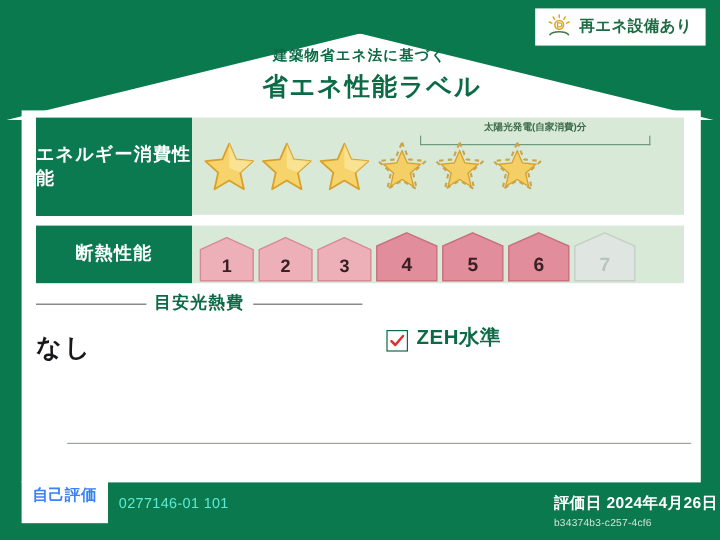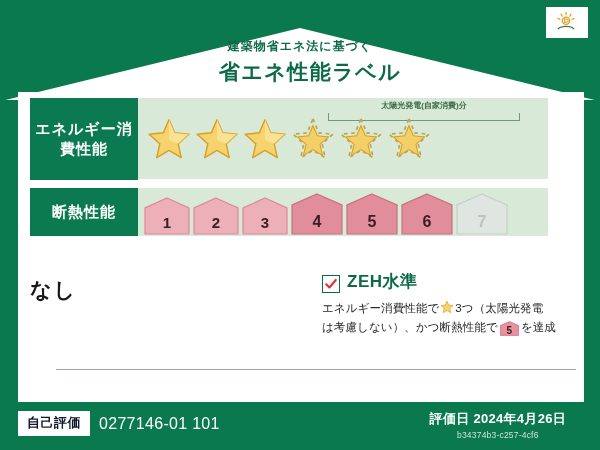--- a/index.html
+++ b/index.html
@@ -45,23 +45,23 @@
   
   .panel{
     position:absolute;left:18px;top:92px;width:566px;height:310px;background:#ffffff;
   }
 
   
   .row{position:absolute;left:12px;display:flex;align-items:stretch;}
   .row-energy{top:6px;}
   .row-insul{top:96px;}
   .rowlabel{
-    width:108px;background:#0c7a50;color:#fff;
+    width:130px;background:#0c7a50;color:#fff;
     display:flex;align-items:center;justify-content:center;
-    font-size:15px;font-weight:bold;line-height:1.35;text-align:center;letter-spacing:1px;
+    font-size:15px;font-weight:bold;line-height:1.35;letter-spacing:1px;
   }
   .row-energy .rowlabel{height:82px;}
   .row-insul .rowlabel{height:48px;}
   .rowbody{
     width:410px;background:#d8e9d8;position:relative;
   }
   .row-energy .rowbody{height:81px;}
   .row-insul .rowbody{height:48px;}
 
   
@@ -123,25 +123,25 @@
   .minichip{
     position:relative;display:inline-block;width:19px;height:15px;
     vertical-align:-3px;margin:0 2px;text-align:center;
   }
   .minichip .hs{position:absolute;left:0;top:0;width:100%;height:100%;}
   .minichip b{position:relative;z-index:2;font-size:10px;color:#3a2024;line-height:15px;}
 
   
   .ft-left{position:absolute;left:18px;bottom:14px;display:flex;align-items:center;gap:9px;}
   .ft-badge{
-    background:#ffffff;color:#0f172a;font-size:13px;font-weight:bold;
-    padding:3px 9px 4px 9px;letter-spacing:.5px;
-  }
-  .ft-id{color:#ffffff;font-size:16px;letter-spacing:.3px;}
-  .ft-right{position:absolute;right:34px;bottom:10px;text-align:center;}
+    background:#ffffff;color:#3b82f6;font-size:13px;font-weight:bold;
+    padding:3px 9px 14px 9px;letter-spacing:.5px;
+  }
+  .ft-id{color:#5eead4;font-size:12px;letter-spacing:.3px;}
+  .ft-right{position:absolute;right:2px;bottom:10px;text-align:left;}
   .ft-date{color:#ffffff;font-size:13px;font-weight:bold;letter-spacing:.3px;}
   .ft-hash{color:#cfe3d6;font-size:8.5px;margin-top:2px;letter-spacing:.2px;}
 </style>
 </head>
 <body>
 
 <div class="label">
 
   <div class="hdr-white-roof">
     <div class="roof-shape"></div>
@@ -155,20 +155,21 @@
         <line x1="6.5" y1="3.4" x2="7.8" y2="5.6"></line>
         <line x1="17.5" y1="3.4" x2="16.2" y2="5.6"></line>
         <line x1="3" y1="8" x2="5.3" y2="9.1"></line>
         <line x1="21" y1="8" x2="18.7" y2="9.1"></line>
       </g>
       <circle cx="12" cy="10.6" r="4" fill="none" stroke="#d9a41f" stroke-width="1.4"></circle>
       <path d="M10.5 8.8h2.1a1.8 1.8 0 0 1 0 3.6h-2.1z" fill="none" stroke="#d9a41f" stroke-width="1.1"></path>
       <line x1="10.5" y1="8.8" x2="10.5" y2="12.4" stroke="#d9a41f" stroke-width="1.1" stroke-linecap="round"></line>
       <path d="M3.5 19.5c3-3.6 14-3.6 17 0" fill="none" stroke="#3f7a52" stroke-width="1.4" stroke-linecap="round"></path>
     </svg>
+    <span class="sl">再エネ設備あり</span>
   </div>
 
   <div class="ttl-wrap">
     <div class="ttl-sub">建築物省エネ法に基づく</div>
     <div class="ttl-main">省エネ性能ラベル</div>
   </div>
 
   <div class="panel">
 
     <div class="row row-energy">
@@ -254,39 +255,37 @@
           <div class="chip big off">
             <svg class="hs" viewBox="0 0 52 42" preserveAspectRatio="none">
                 <path d="M26 1 L51 12 L51 41 L1 41 L1 12 Z" fill="#dfe5e0" stroke="#c6cfc8" stroke-width="1.2"></path>
               </svg>
             <span>7</span>
           </div>
         </div>
       </div>
     </div>
 
+    <div class="sec-title">
+      <div class="ln"></div>
+      <div class="tx">目安光熱費</div>
+      <div class="ln"></div>
+    </div>
     <div class="cost-val">なし</div>
     <div class="hrule"></div>
 
     <div class="zeh">
       <div class="zeh-head">
         <div class="chkbox">
           <svg viewBox="0 0 16 16">
             <path d="M2.5 8.4 L6.2 12 L13.5 3.4" fill="none" stroke="#e03030" stroke-width="2.4" stroke-linecap="round" stroke-linejoin="round"></path>
           </svg>
         </div>
         <div class="zeh-ttl">ZEH水準</div>
       </div>
-      <div class="zeh-desc">
-        <span>エネルギー消費性能で</span><svg class="ministar" viewBox="0 0 50 50">
-            <path d="M25 4 L31.2 18.3 L46.6 19.8 L35 30.2 L38.3 45.3 L25 37.4 L11.7 45.3 L15 30.2 L3.4 19.8 L18.8 18.3 Z" fill="#f7d36b" stroke="#d8a02a" stroke-width="2.4" stroke-linejoin="round"></path>
-          </svg><span>3つ（太陽光発電</span><br><span>は考慮しない）、かつ断熱性能で</span><span class="minichip"><svg class="hs" viewBox="0 0 19 15" preserveAspectRatio="none">
-              <path d="M9.5 0.6 L18.4 4.4 L18.4 14.4 L0.6 14.4 L0.6 4.4 Z" fill="#e8929f" stroke="#cf7a88" stroke-width="0.9"></path>
-            </svg><b>5</b></span><span>を達成</span>
-      </div>
     </div>
 
   </div>
 
   <div class="ft-left">
     <div class="ft-badge">自己評価</div>
     <div class="ft-id">0277146-01 101</div>
   </div>
   <div class="ft-right">
     <div class="ft-date">評価日 2024年4月26日</div>

